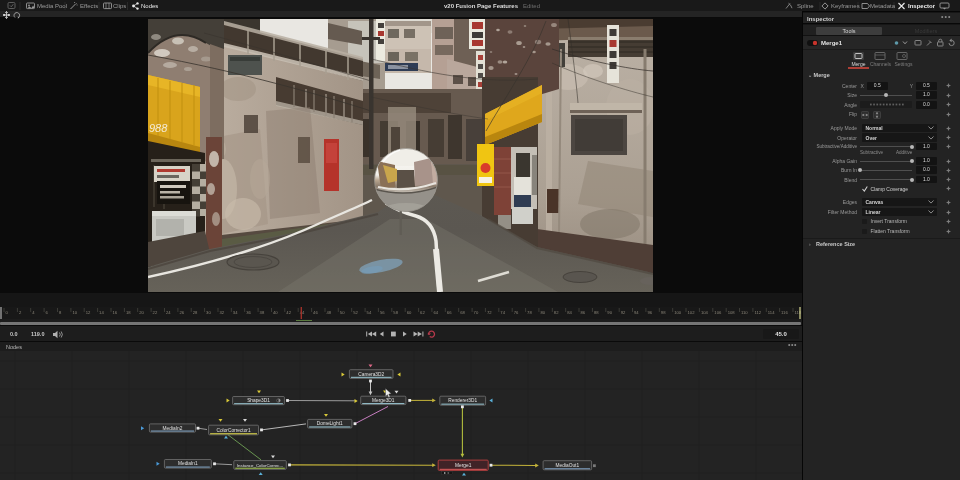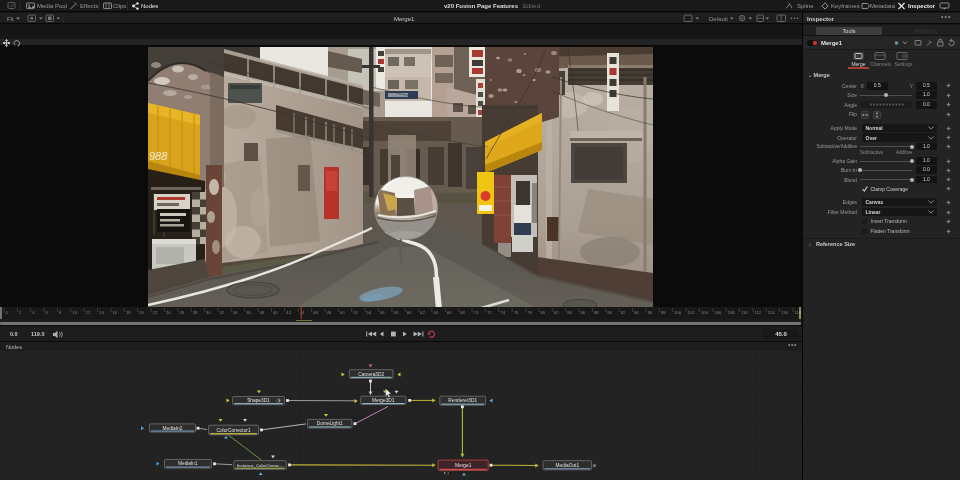--- a/index.html
+++ b/index.html
@@ -89,21 +89,21 @@
     </svg>
     <div class="abs t6" style="left:7px;top:2.5px;color:#8f8f8f;">Fit</div>
     <div class="abs t6" style="left:394px;top:2.5px;color:#c8c8c8;">Merge1</div>
     <div class="abs t6" style="left:709px;top:2.5px;color:#8f8f8f;">Default</div>
   </div>
   <div class="abs" id="insphead" style="left:803px;top:13px;width:157px;height:11px;background:#232323;border-bottom:1px solid #080808;">
     <div class="abs t6" style="left:4px;top:2.5px;color:#cfcfcf;font-weight:bold;">Inspector</div>
     <div class="abs" style="left:138px;top:0px;color:#8a8a8a;font-size:7px;letter-spacing:1px;">•••</div>
   </div>
 
-  <div class="abs" id="viewer" style="left:0;top:39px;width:802px;height:282px;background:#0b0b0b;overflow:hidden;">
+  <div class="abs" id="viewer" style="left:0;top:11px;width:802px;height:282px;background:#0b0b0b;overflow:hidden;">
     <svg class="abs" style="left:148px;top:8px;" width="505" height="273" viewBox="0 0 505 273" font-family="Liberation Sans, sans-serif">
         <defs>
 <linearGradient id="roadg" x1="0" y1="0" x2="0" y2="1">
  <stop offset="0" stop-color="#5d5952"></stop>
             <stop offset="0.45" stop-color="#5b5751"></stop>
             <stop offset="1" stop-color="#666259"></stop>
 </linearGradient>
 <linearGradient id="lwall" x1="0" y1="0" x2="1" y2="0">
  <stop offset="0" stop-color="#bcafa1"></stop>
             <stop offset="1" stop-color="#a29486"></stop>

